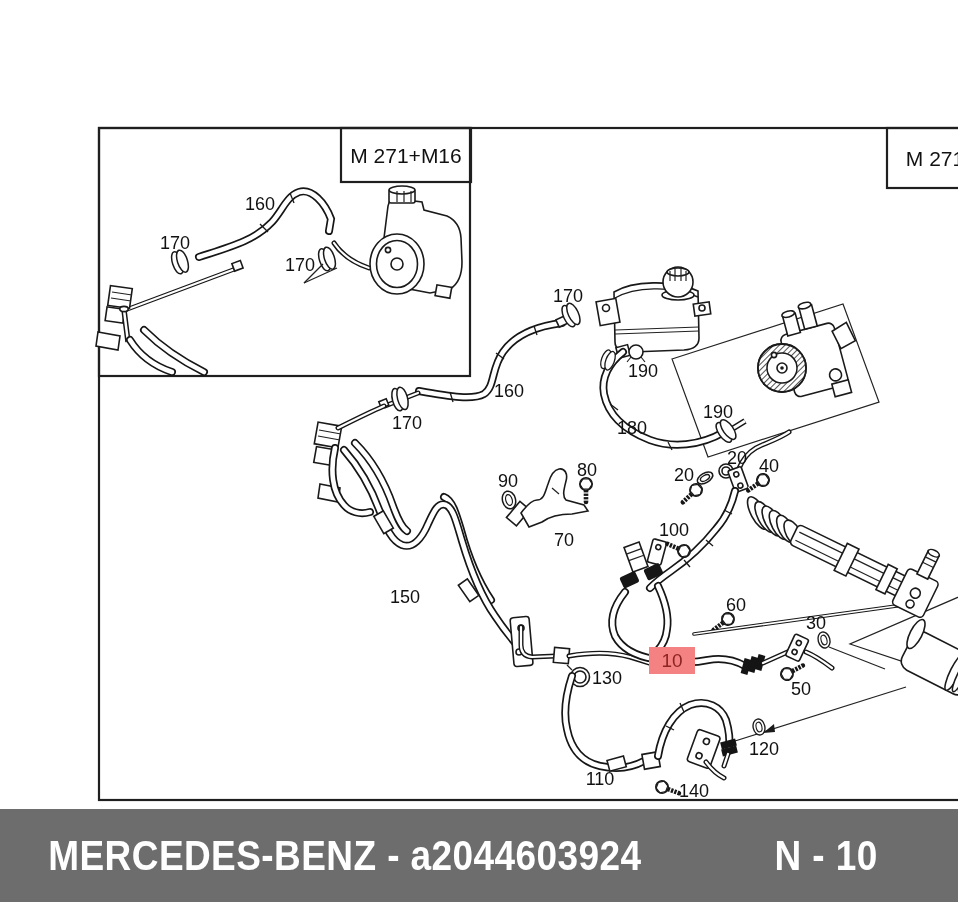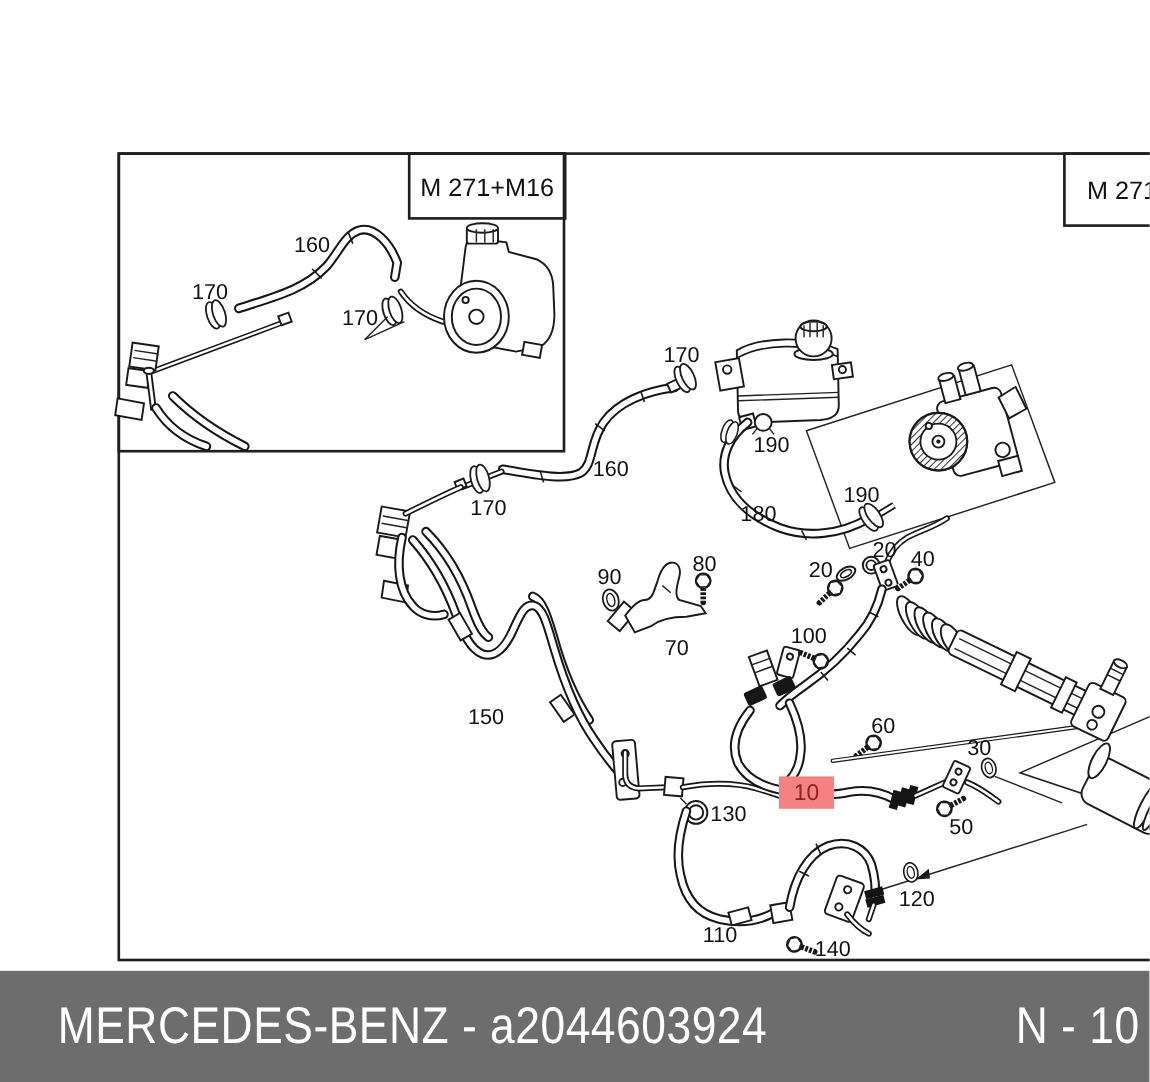--- a/index.html
+++ b/index.html
@@ -18,21 +18,21 @@
   .hcore{fill:none;stroke:#ffffff;stroke-width:4.6;stroke-linecap:round;}
   .pipe{fill:none;stroke:#161616;stroke-width:5;stroke-linecap:round;}
   .pcore{fill:none;stroke:#ffffff;stroke-width:2.2;stroke-linecap:round;}
   .rod{fill:none;stroke:#161616;stroke-width:3.6;stroke-linecap:round;}
   .rcore{fill:none;stroke:#ffffff;stroke-width:1.6;stroke-linecap:round;}
   .band{stroke:#141414;stroke-width:7;stroke-linecap:butt;}
   .tick{stroke:#1a1a1a;stroke-width:1.3;}
   .thr{stroke:#ffffff;stroke-width:1.2;}
   .shank{stroke:#161616;stroke-width:4.6;stroke-linecap:round;}
   .footer{position:absolute;left:0;top:809px;width:958px;height:93px;background:#6d6d6d;
-          display:flex;align-items:center;justify-content:space-between;gap:76px;}
+          display:flex;align-items:center;justify-content:flex-start;gap:76px;font-weight:bold;}
   .ft{color:#ffffff;font-size:43px;line-height:1;white-space:pre;
       transform:scaleX(0.86);letter-spacing:0.5px;}
 </style>
 </head>
 <body>
 
 <div id="stage">
 <svg width="958" height="902" viewBox="0 0 958 902">
   <defs>
     <pattern id="hatch" width="4" height="4" patternUnits="userSpaceOnUse" patternTransform="rotate(45)">

